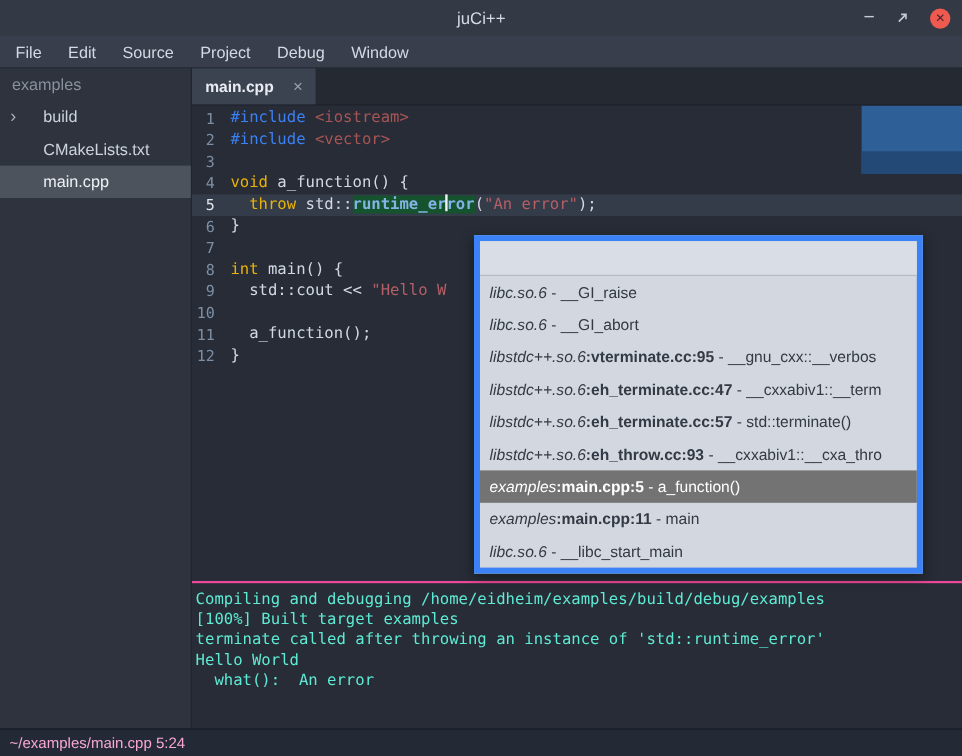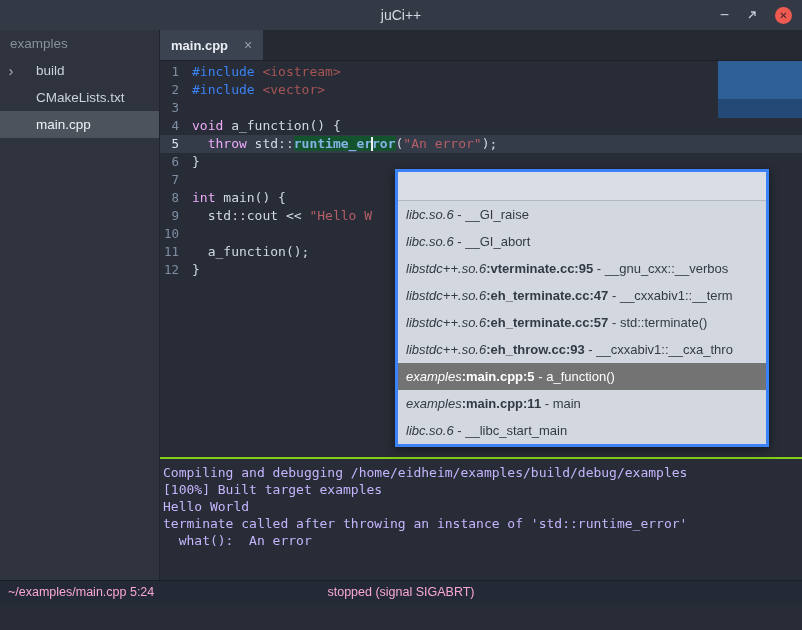--- a/index.html
+++ b/index.html
@@ -40,45 +40,45 @@
 
   
   .editor { height:396px; flex:none; background:#272c36; position:relative; overflow:hidden;
             font-family:"DejaVu Sans Mono","Liberation Mono",monospace; font-size:13px; padding-top:2px; }
   .code-line { display:flex; height:18px; line-height:18px; white-space:pre; }
   .code-line.hl { background:#343b49; }
   .gutter-num { flex:none; width:27px; text-align:right; padding-right:8px; color:#7e8fa5; font-size:12.5px; }
   .hl .gutter-num { color:#dde4ec; }
   .code-text { padding-left:5px; }
   .seg-pl  { color:#d2d9e2; }
-  .seg-kw  { color:#f0abfc; }
+  .seg-kw  { color:#eab308; }
   .seg-pp  { color:#3b82f6; }
   .seg-inc { color:#a85555; }
   .seg-str { color:#b55f66; }
   .seg-tok { color:#82b4e6; font-weight:bold; background:#14532d; }
   .cursor { display:inline-block; width:2px; height:14px; background:#eef2f6; vertical-align:middle;
             margin:0 -1px; position:relative; top:-1px; }
   .blue-panel { position:absolute; top:0; right:0; width:84px; height:57px; background:#2e6097; }
   .blue-panel .lower { position:absolute; bottom:0; left:0; width:100%; height:19px; background:#234a77; }
 
   
-  .terminal { flex:1; background:#272c36; border-top:2px solid #84cc16; color:#c4b5fd;
+  .terminal { flex:1; background:#272c36; border-top:2px solid #ec4899; color:#5eead4;
               font-family:"DejaVu Sans Mono","Liberation Mono",monospace; font-size:13px; padding:5px 0 0 3px;
               overflow:hidden; }
   .term-line { height:17px; line-height:17px; white-space:pre; }
 
   
   .statusbar { height:23px; background:#242936; border-top:1px solid #181d26; position:relative;
                display:flex; align-items:center; color:#f9a8d4; font-size:12.5px; }
   .status-left { margin-left:8px; }
   .status-center { position:absolute; left:50%; transform:translateX(-50%); }
 
   
-  .popup { position:absolute; left:395px; top:169px; width:374px; background:#d3d8e0;
-           border:3px solid #3b82f6; box-shadow:0 3px 10px rgba(0,0,0,0.45); z-index:10; }
+  .popup { position:absolute; left:395px; top:196px; width:374px; background:#d3d8e0;
+           border:5px solid #3b82f6; box-shadow:0 3px 10px rgba(0,0,0,0.45); z-index:10; }
   .popup-header { height:29px; background:#d9dee6; border-bottom:1px solid #b3b9c3; }
   .popup-row { height:27px; line-height:27px; padding:0 8px; font-size:13px; color:#343a45;
                white-space:nowrap; overflow:hidden; }
   .popup-row .mod { font-style:italic; }
   .popup-row .file { font-weight:bold; }
   .popup-row.selected { background:#737373; color:#ffffff; }
 </style>
 </head>
 <body>
 
@@ -92,20 +92,28 @@
         <svg width="12" height="12" viewBox="0 0 12 12">
           <path d="M3 9 L9 3 M5 3 H9 V7" stroke="#c6cdd8" stroke-width="1.3" fill="none"></path>
         </svg>
       </div>
       <div class="btn-close">
         <span>✕</span>
       </div>
     </div>
   </div>
 
+  <div class="menubar">
+      <div class="menu-item">File</div>
+      <div class="menu-item">Edit</div>
+      <div class="menu-item">Source</div>
+      <div class="menu-item">Project</div>
+      <div class="menu-item">Debug</div>
+      <div class="menu-item">Window</div>
+    </div>
 
   <div class="main">
     <div class="sidebar">
       <div class="side-header">examples</div>
       <div class="tree">
           <div class="tree-item">
             <span class="chevron">›</span>
             <span class="tree-label">build</span>
           </div>
           <div class="tree-item noexp">
@@ -141,30 +149,29 @@
             <div class="code-line"><span class="gutter-num">12</span><span class="code-text"><span class="seg-pl">}</span></span></div>
           </div>
         <div class="blue-panel">
           <div class="lower"></div>
         </div>
       </div>
 
       <div class="terminal">
           <div class="term-line">Compiling and debugging /home/eidheim/examples/build/debug/examples</div>
           <div class="term-line">[100%] Built target examples</div>
+          <div class="term-line">terminate called after throwing an instance of 'std::runtime_error'</div>
           <div class="term-line">Hello World</div>
-          <div class="term-line">terminate called after throwing an instance of 'std::runtime_error'</div>
           <div class="term-line">  what():  An error</div>
         </div>
     </div>
   </div>
 
   <div class="statusbar">
     <span class="status-left">~/examples/main.cpp 5:24</span>
-    <span class="status-center">stopped (signal SIGABRT)</span>
   </div>
 
   <div class="popup">
     <div class="popup-header"></div>
     <div>
         <div class="popup-row"><span class="mod">libc.so.6</span><span class="sep"> - </span><span class="func">__GI_raise</span></div>
         <div class="popup-row"><span class="mod">libc.so.6</span><span class="sep"> - </span><span class="func">__GI_abort</span></div>
         <div class="popup-row"><span class="mod">libstdc++.so.6</span><span class="file">:vterminate.cc:95</span><span class="sep"> - </span><span class="func">__gnu_cxx::__verbos</span></div>
         <div class="popup-row"><span class="mod">libstdc++.so.6</span><span class="file">:eh_terminate.cc:47</span><span class="sep"> - </span><span class="func">__cxxabiv1::__term</span></div>
         <div class="popup-row"><span class="mod">libstdc++.so.6</span><span class="file">:eh_terminate.cc:57</span><span class="sep"> - </span><span class="func">std::terminate()</span></div>

